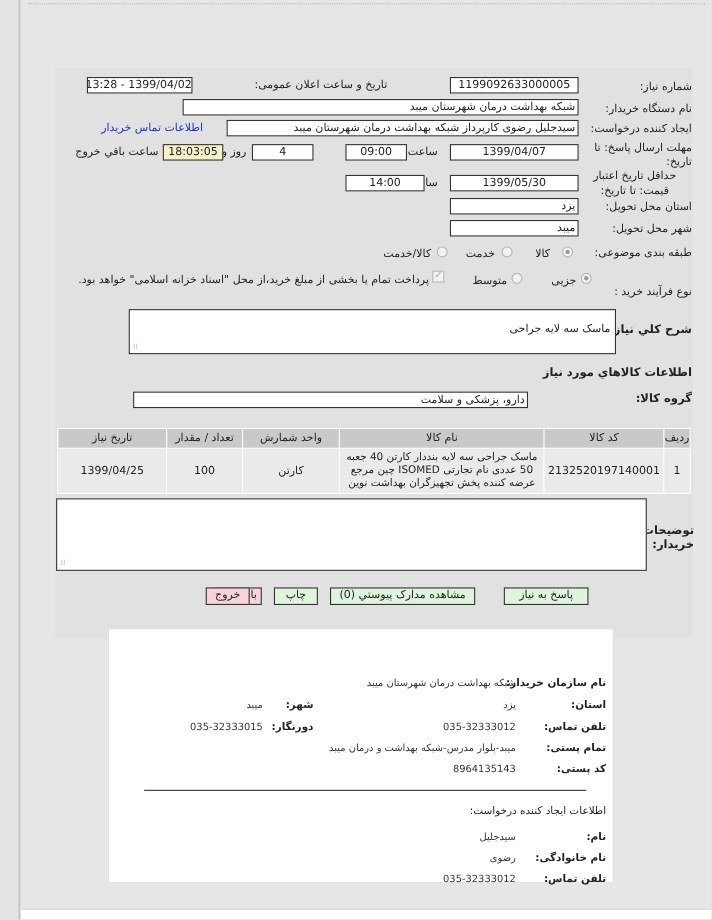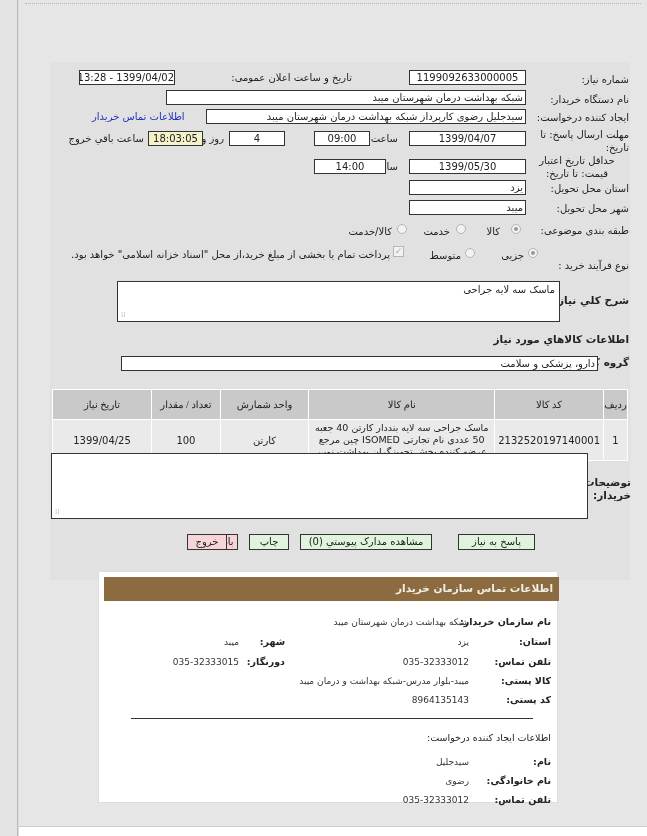--- a/index.html
+++ b/index.html
@@ -23,25 +23,25 @@
   .box { position: absolute; background: #fff; border: 1px solid #333; font-size: 10px; height: 15px; line-height: 13px; white-space: nowrap; overflow: hidden; direction: rtl; }
   .box.c { text-align: center; }
   .box.r { text-align: right; padding-right: 2px; }
   .box.yellow { background: #f5f1c8; }
   .link { position: absolute; color: #2233bb; font-size: 10px; white-space: nowrap; cursor: pointer; }
 
   .radio { position: absolute; width: 10px; height: 10px; border: 1px solid #b5b5b5; border-radius: 50%; background: #f2f2f2; }
   .radio.on::after { content: ""; position: absolute; left: 2px; top: 2px; width: 4px; height: 4px; border-radius: 50%; background: #999; }
   .check { position: absolute; width: 11px; height: 11px; border: 1px solid #b5b5b5; background: #f2f2f2; font-size: 9px; line-height: 9px; text-align: center; color: #aaa; }
 
-  .textarea { position: absolute; background: #fff; border: 1px solid #333; direction: rtl; font-size: 10px; padding: 2px 4px; }
+  .textarea { position: absolute; background: #fff; border: 1px solid #333; direction: rtl; font-size: 10px; padding: 12px 4px; }
   .grip { position: absolute; left: 3px; bottom: 2px; font-size: 7px; color: #aaa; }
 
   table.items { position: absolute; left: 52px; top: 389px; width: 576px; border-collapse: collapse; direction: rtl; font-size: 10px; }
-  table.items th { background: #c9c9c9; color: #222; font-weight: normal; height: 30px; border: 1px solid #fff; font-family: Liberation Serif, serif; }
+  table.items th { background: #c9c9c9; color: #222; font-weight: normal; height: 18px; border: 1px solid #fff; }
   table.items td { background: #eaeaea; border: 1px solid #fff; text-align: center; padding: 2px 3px; vertical-align: middle; }
 
   .btn { position: absolute; height: 16px; border: 1px solid #333; font-size: 10px; text-align: center; line-height: 14px; cursor: pointer; direction: rtl; }
   .btn.green { background: #dff3dd; }
   .btn.pink { background: #f7d4d8; }
 
   .card { position: absolute; left: 98px; top: 571px; width: 460px; height: 232px; background: #fff; border: 1px solid #ddd; }
   .card-title { position: absolute; left: 5px; top: 5px; width: 455px; height: 24px; background: #8b6b3f; color: #f3eee4; font-size: 10.5px; }
   .card-title span { position: absolute; right: 6px; top: 5px; font-weight: bold; direction: rtl; }
   .card .lbl { font-size: 9.5px; }
@@ -120,21 +120,21 @@
 
 <span class="lbl b" style="right:18px;top:294px;">شرح کلي نیاز:</span>
 <div class="textarea" style="left:117px;top:281px;width:443px;height:41px;">
   <span>ماسک سه لایه جراحی</span>
   <span class="grip">⁞⁞</span>
 </div>
 
 <span class="lbl b" style="right:18px;top:333px;text-align:center;">اطلاعات کالاهاي مورد نیاز</span>
 
 <span class="lbl b" style="right:18px;top:356px;">گروه کالا:</span>
-<div class="box r" style="left:121px;top:356px;width:477px;height:15px;">دارو، پزشکی و سلامت</div>
+<div class="box r" style="left:121px;top:356px;width:359px;height:15px;">دارو، پزشکی و سلامت</div>
 
 <table class="items">
   <thead>
     <tr>
       <th style="width:24px;">ردیف</th>
       <th style="width:80px;">کد کالا</th>
       <th style="width:190px;">نام کالا</th>
       <th style="width:90px;">واحد شمارش</th>
       <th style="width:70px;">تعداد / مقدار</th>
       <th style="width:100px;">تاریخ نیاز</th>
@@ -158,38 +158,35 @@
   <span class="grip">⁞⁞</span>
 </div>
 
 <div class="btn green" style="left:458px;top:534px;width:77px;">پاسخ به نیاز</div>
 <div class="btn green" style="left:300px;top:534px;width:132px;">مشاهده مدارک پیوستي (0)</div>
 <div class="btn green" style="left:249px;top:534px;width:40px;">چاپ</div>
 <div class="btn pink" style="left:195px;top:534px;width:43px;">بازگشت</div>
 <div class="btn pink" style="left:143px;top:534px;width:40px;margin-left:44px;">خروج</div>
 
 <div class="card">
-  <div class="card-title">
-    <span>اطلاعات تماس سازمان خریدار</span>
-  </div>
 
   <span class="lbl b" style="right:6px;top:44px;">نام سازمان خریدار:</span>
   <span class="val" style="right:88px;top:45px;">شبکه بهداشت درمان شهرستان میبد</span>
 
   <span class="lbl b" style="right:6px;top:64px;">استان:</span>
   <span class="val" style="right:88px;top:65px;">یزد</span>
   <span class="lbl b" style="right:272px;top:64px;">شهر:</span>
   <span class="val" style="right:318px;top:65px;">میبد</span>
 
   <span class="lbl b" style="right:6px;top:84px;">تلفن تماس:</span>
   <span class="val" style="right:88px;top:85px;">035-32333012</span>
   <span class="lbl b" style="right:272px;top:84px;">دورنگار:</span>
   <span class="val" style="right:318px;top:85px;">035-32333015</span>
 
-  <span class="lbl b" style="right:6px;top:103px;">کالا پستی:</span>
+  <span class="lbl b" style="right:6px;top:103px;">تمام پستی:</span>
   <span class="val" style="right:88px;top:104px;">میبد-بلوار مدرس-شبکه بهداشت و درمان میبد</span>
 
   <span class="lbl b" style="right:6px;top:122px;">کد پستی:</span>
   <span class="val" style="right:88px;top:123px;">8964135143</span>
 
   <hr>
 
   <span class="lbl" style="right:6px;top:160px;font-size:9.5px;">اطلاعات ایجاد کننده درخواست:</span>
 
   <span class="lbl b" style="right:6px;top:184px;">نام:</span>

